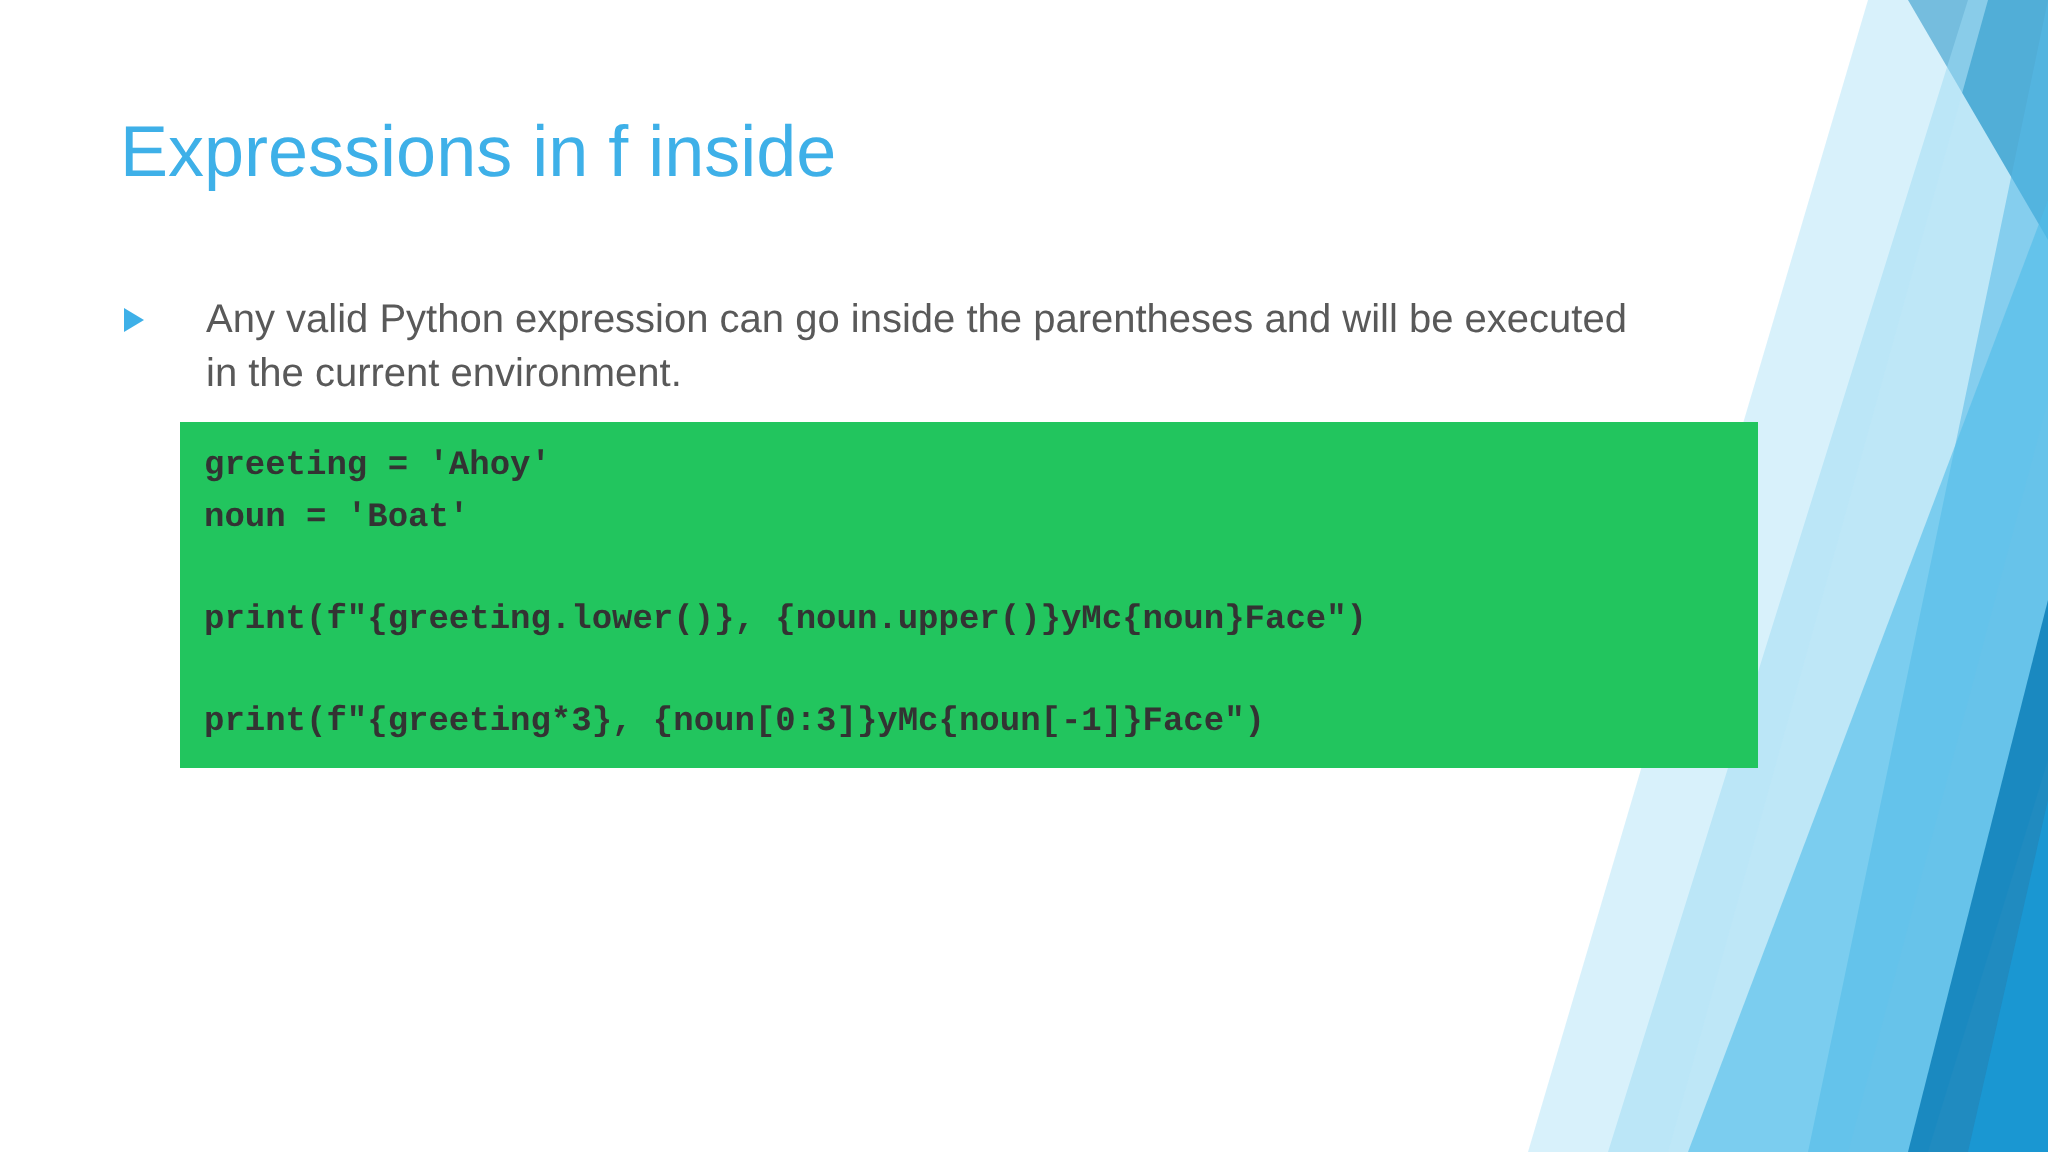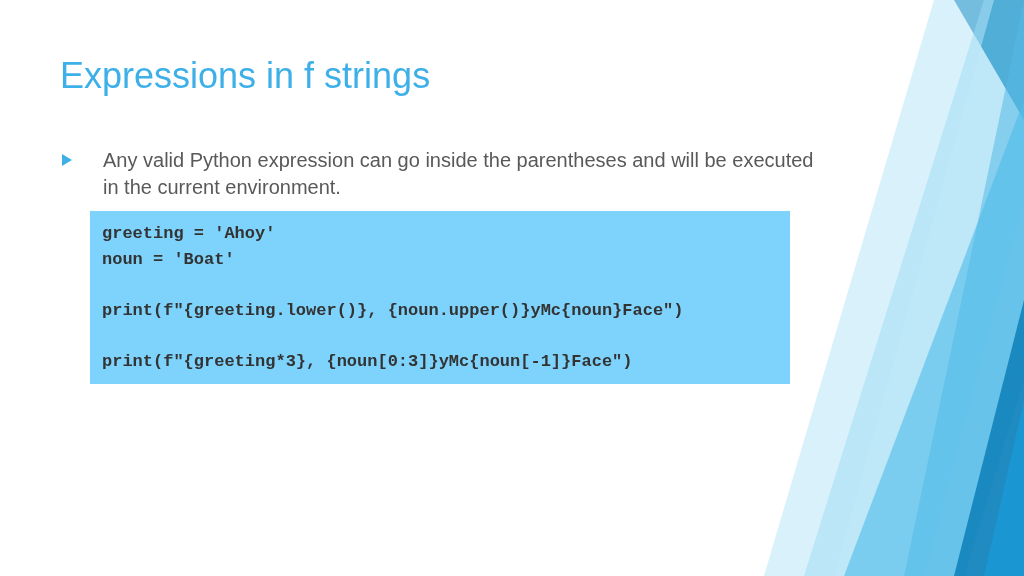--- a/index.html
+++ b/index.html
@@ -38,25 +38,25 @@
     flex-shrink: 0;
     margin-top: 6px;
   }
   .bullet-text {
     font-size: 20px;
     line-height: 1.35;
     color: #595959;
     max-width: 720px;
   }
   .code-block {
-    background: #7dd3fc;
+    background: #22c55e;
     margin-left: 30px;
     margin-top: 6px;
     padding: 10px 12px;
-    width: 700px;
+    width: 789px;
     font-family: "Courier New", Courier, monospace;
     font-size: 17px;
     font-weight: bold;
     color: #333;
     white-space: pre;
     line-height: 1.5;
   }
 </style>
 </head>
 <body>
@@ -65,21 +65,21 @@
   <polygon points="320,0 250,0 320,120" fill="#0d7fb8" opacity="0.9"></polygon>
   <polygon points="320,0 200,576 320,576" fill="#2da3dd" opacity="0.55"></polygon>
   <polygon points="280,0 100,576 220,576 320,200 320,0" fill="#7ed0f0" opacity="0.5"></polygon>
   <polygon points="320,100 140,576 260,576 320,380" fill="#4fbdea" opacity="0.6"></polygon>
   <polygon points="320,300 250,576 320,576" fill="#0d7fb8" opacity="0.85"></polygon>
   <polygon points="230,0 60,576 130,576 290,0" fill="#b8e6f7" opacity="0.55"></polygon>
   <polygon points="320,400 280,576 320,576" fill="#1a98d4" opacity="0.9"></polygon>
 </svg>
 
 <div class="content">
-  <h1 class="title">Expressions in f strings</h1>
+  <h1 class="title">Expressions in f inside</h1>
 
   <div class="bullet-row">
     <svg class="bullet-icon" width="14" height="14" viewBox="0 0 14 14">
       <polygon points="2,1 12,7 2,13" fill="#3eb0e8"></polygon>
     </svg>
     <div class="bullet-text">Any valid Python expression can go inside the parentheses and will be executed in the current environment.</div>
   </div>
 
   <div class="code-block">greeting = 'Ahoy'
 noun = 'Boat'

